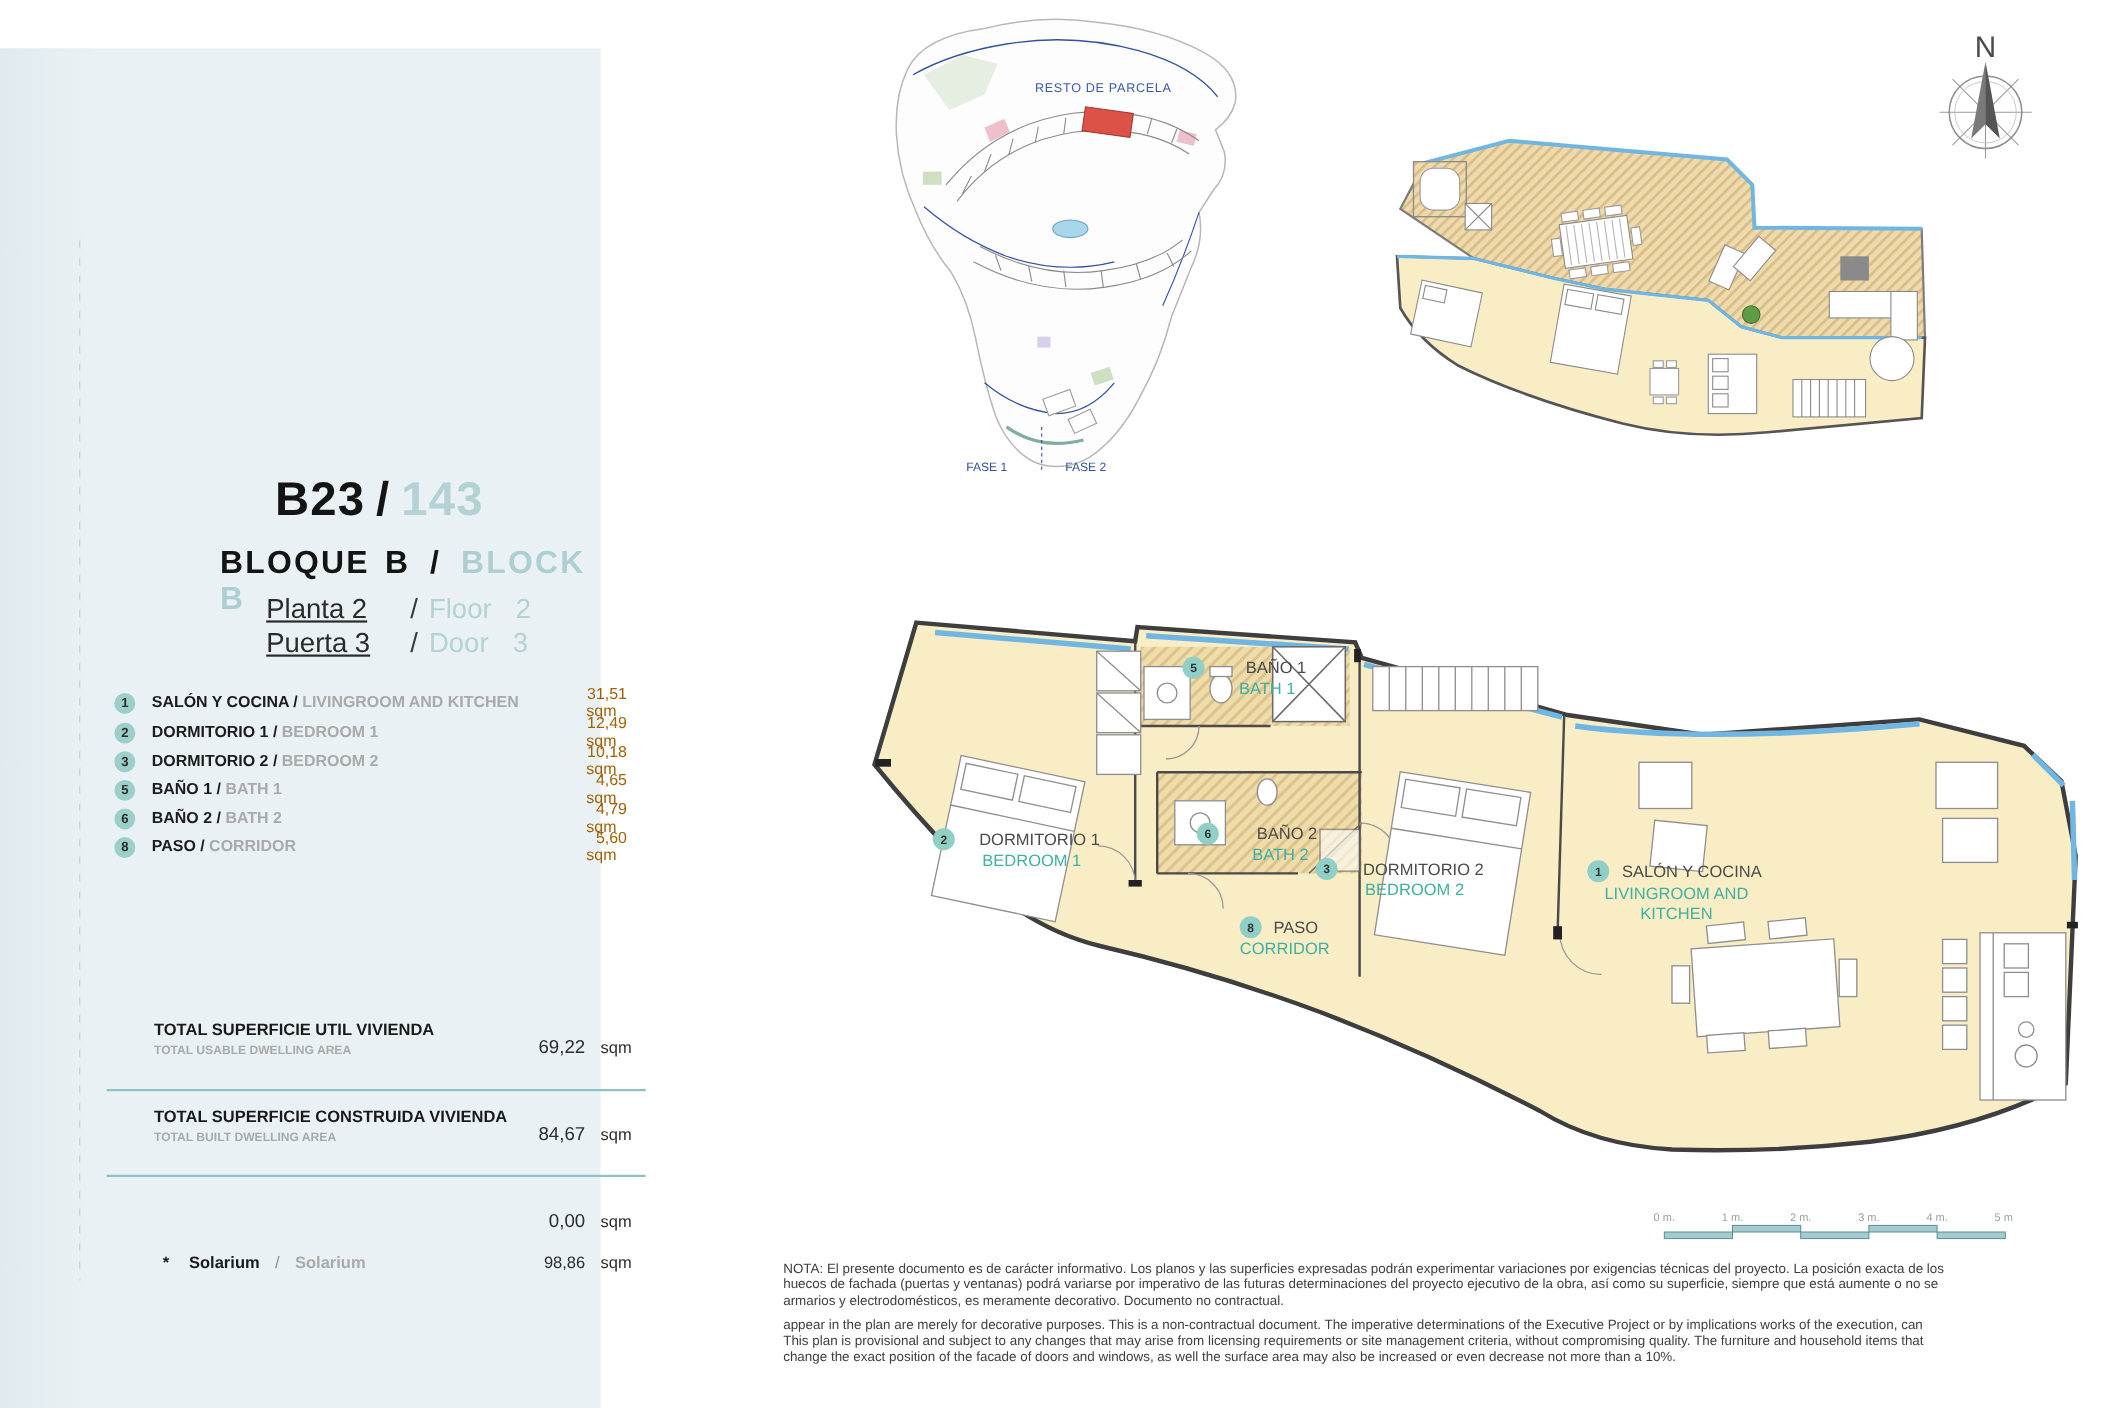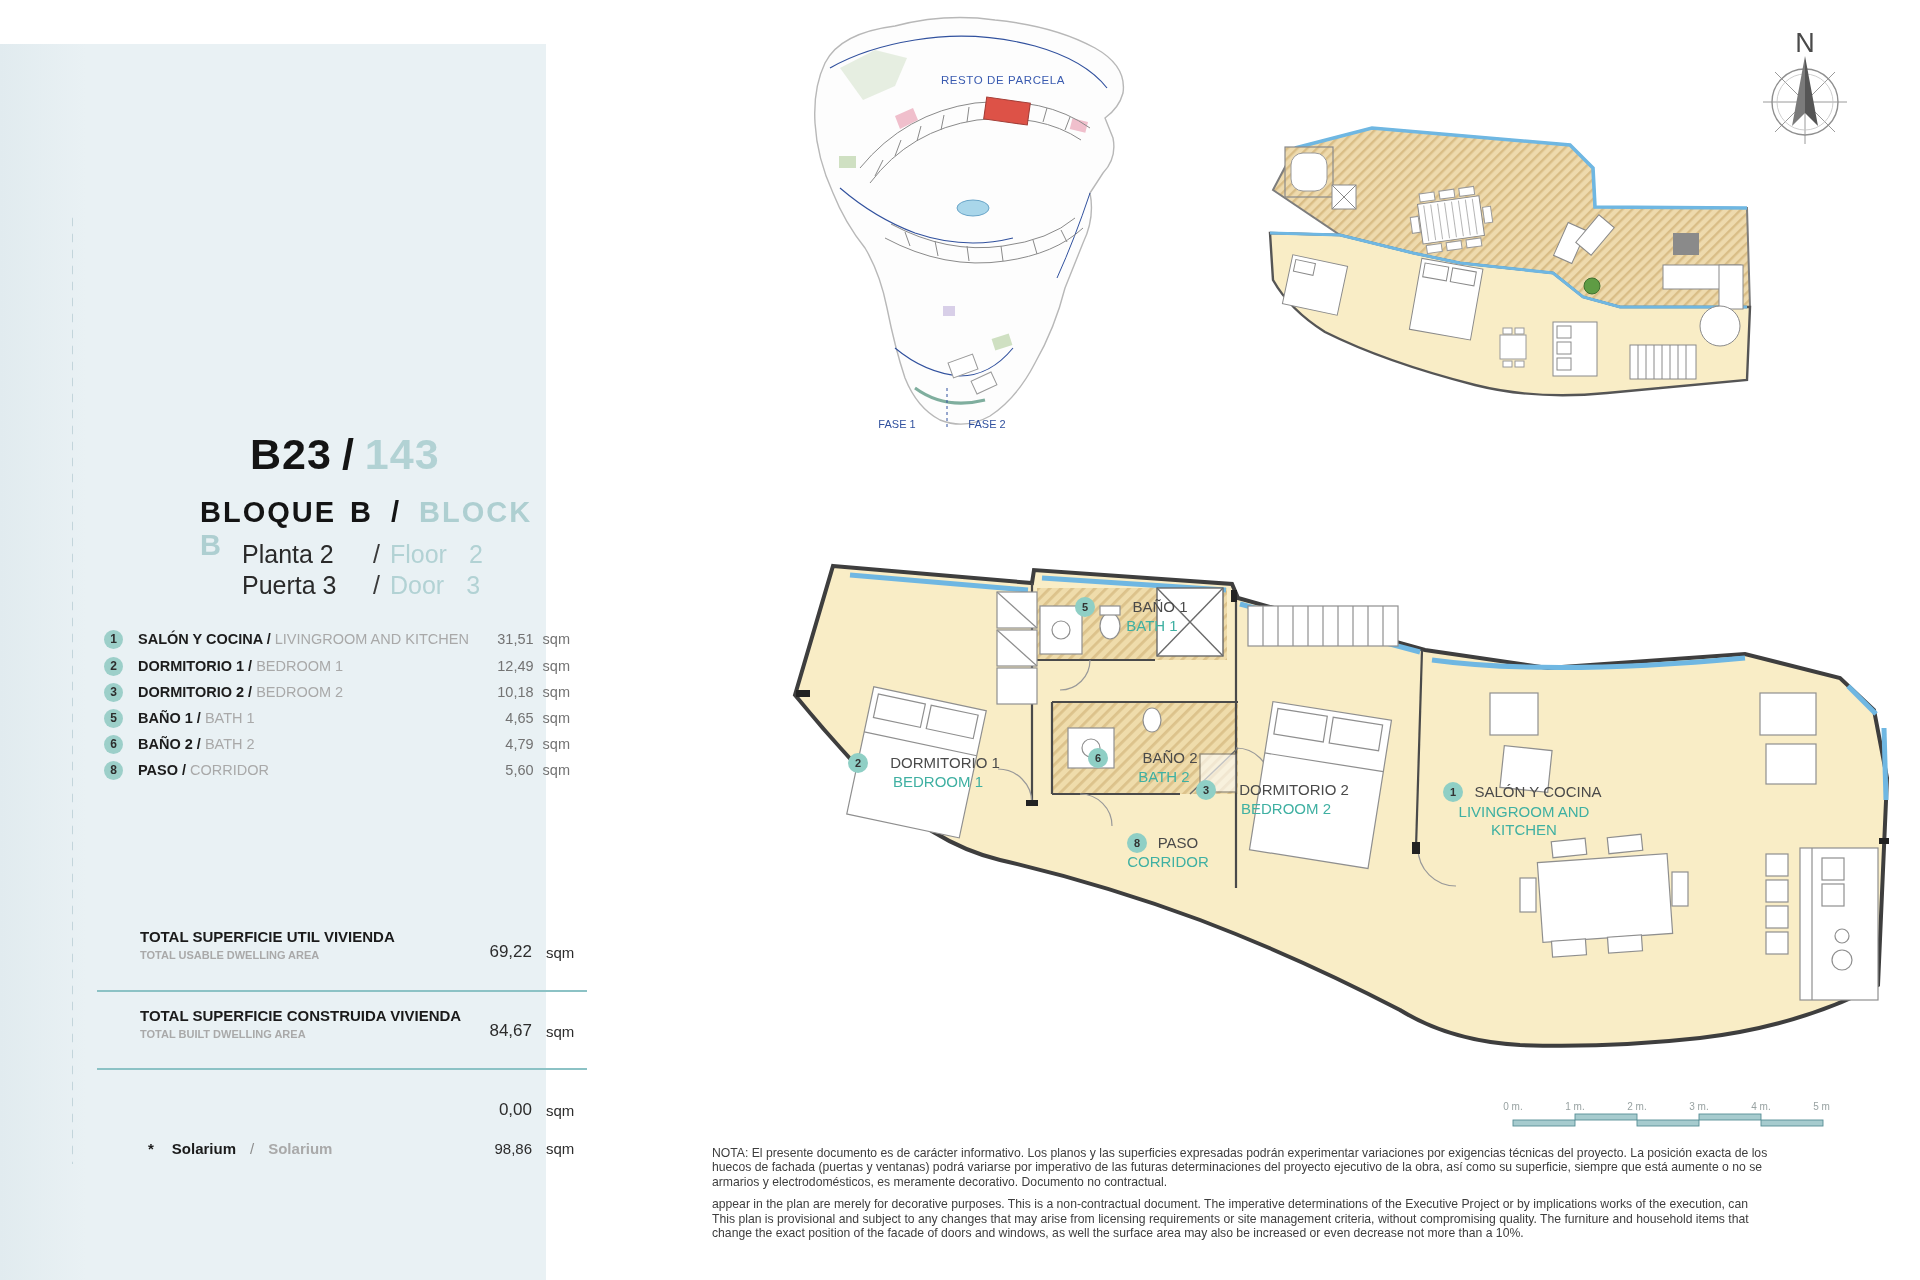--- a/index.html
+++ b/index.html
@@ -13,32 +13,32 @@
             background-size:4px 16px;}
   
   .hdr-code{position:absolute;left:250px;top:386px;font-size:43px;font-weight:bold;letter-spacing:1px;color:#141414;}
   .hdr-code .pale{color:#b2d2d4;}
   .hdr-code .sl{margin:0 10px;}
   .hdr-block{position:absolute;left:200px;top:452px;font-size:29px;font-weight:bold;color:#141414;letter-spacing:2px;}
   .hdr-block .gap{display:inline-block;width:14px;}
   .hdr-block .sl{margin:0 18px;}
   .hdr-block .pale{color:#aecfd1;}
   .hdr-line{position:absolute;font-size:25px;color:#2a2a2a;display:flex;}
-  .hdr-line .es{width:103px;text-align:left;}
+  .hdr-line .es{width:103px;text-align:left;text-decoration:underline;}
   .hdr-line .sl{margin:0 0 0 28px;color:#3a3a3a;}
   .hdr-line .pale{color:#b2d2d4;margin-left:10px;}
   .hdr-line .palenum{color:#b2d2d4;margin-left:22px;}
   
   .room-row{position:absolute;left:104px;width:466px;height:20px;display:flex;align-items:center;}
   .badge{width:19px;height:19px;border-radius:50%;background:#9ccfc9;color:#2d2d2d;
          font-size:12px;font-weight:bold;display:flex;align-items:center;justify-content:center;flex:0 0 19px;margin-right:15px;}
   .room-row .es{font-size:14.5px;font-weight:bold;color:#1c1c1c;white-space:pre;}
   .room-row .sl{font-size:14.5px;font-weight:bold;color:#1c1c1c;white-space:pre;}
-  .room-row .en{font-size:14.5px;font-weight:normal;color:#a9a9a9;white-space:pre;}
-  .room-row .val{margin-left:auto;display:flex;align-items:flex-end;font-size:14.5px;color:#737373;}
+  .room-row .en{font-size:14.5px;font-weight:bold;color:#a9a9a9;white-space:pre;}
+  .room-row .val{margin-left:auto;display:flex;align-items:flex-start;font-size:14.5px;color:#a16207;flex-direction:column;}
   .room-row .val .num{width:46px;text-align:right;}
   .room-row .val .sq{margin-left:9px;}
   
   .total-block{position:absolute;left:140px;width:340px;}
   .total-block .es{font-size:15px;font-weight:bold;color:#1a1a1a;}
   .total-block .en{font-size:11px;font-weight:bold;color:#a9a9a9;margin-top:4px;}
   .total-val{position:absolute;left:478px;display:flex;font-size:17px;color:#2c2c2c;}
   .total-val .num{width:54px;text-align:right;}
   .total-val .sq{margin-left:14px;font-size:15px;align-self:center;}
   .tdivider{position:absolute;left:97px;width:490px;height:2px;background:#8cc2c5;}

